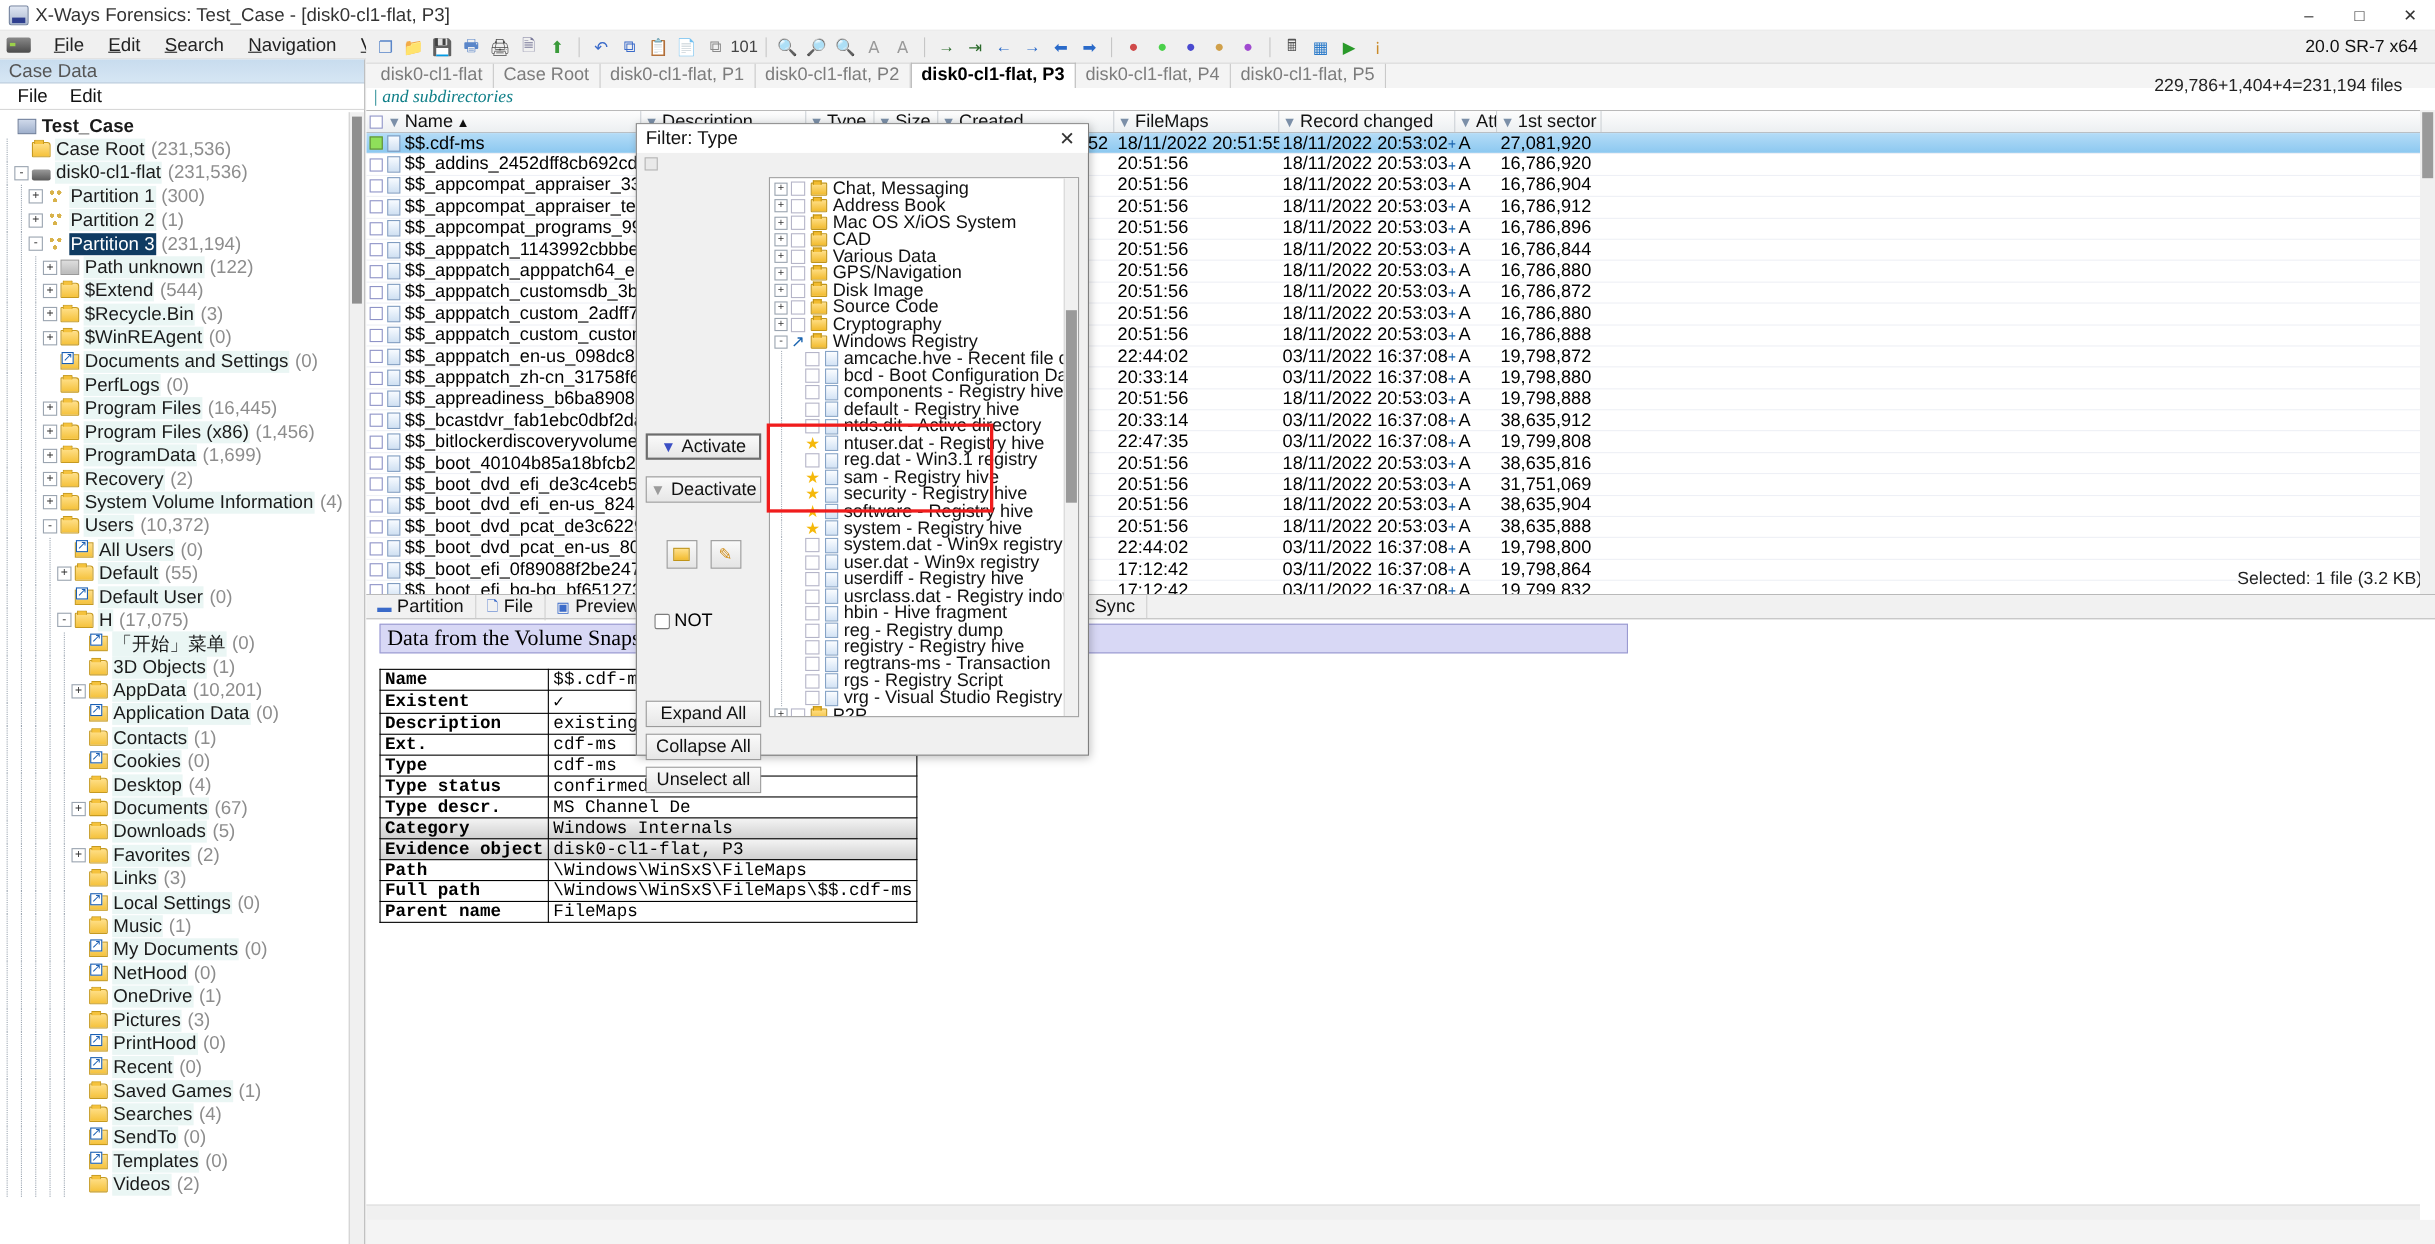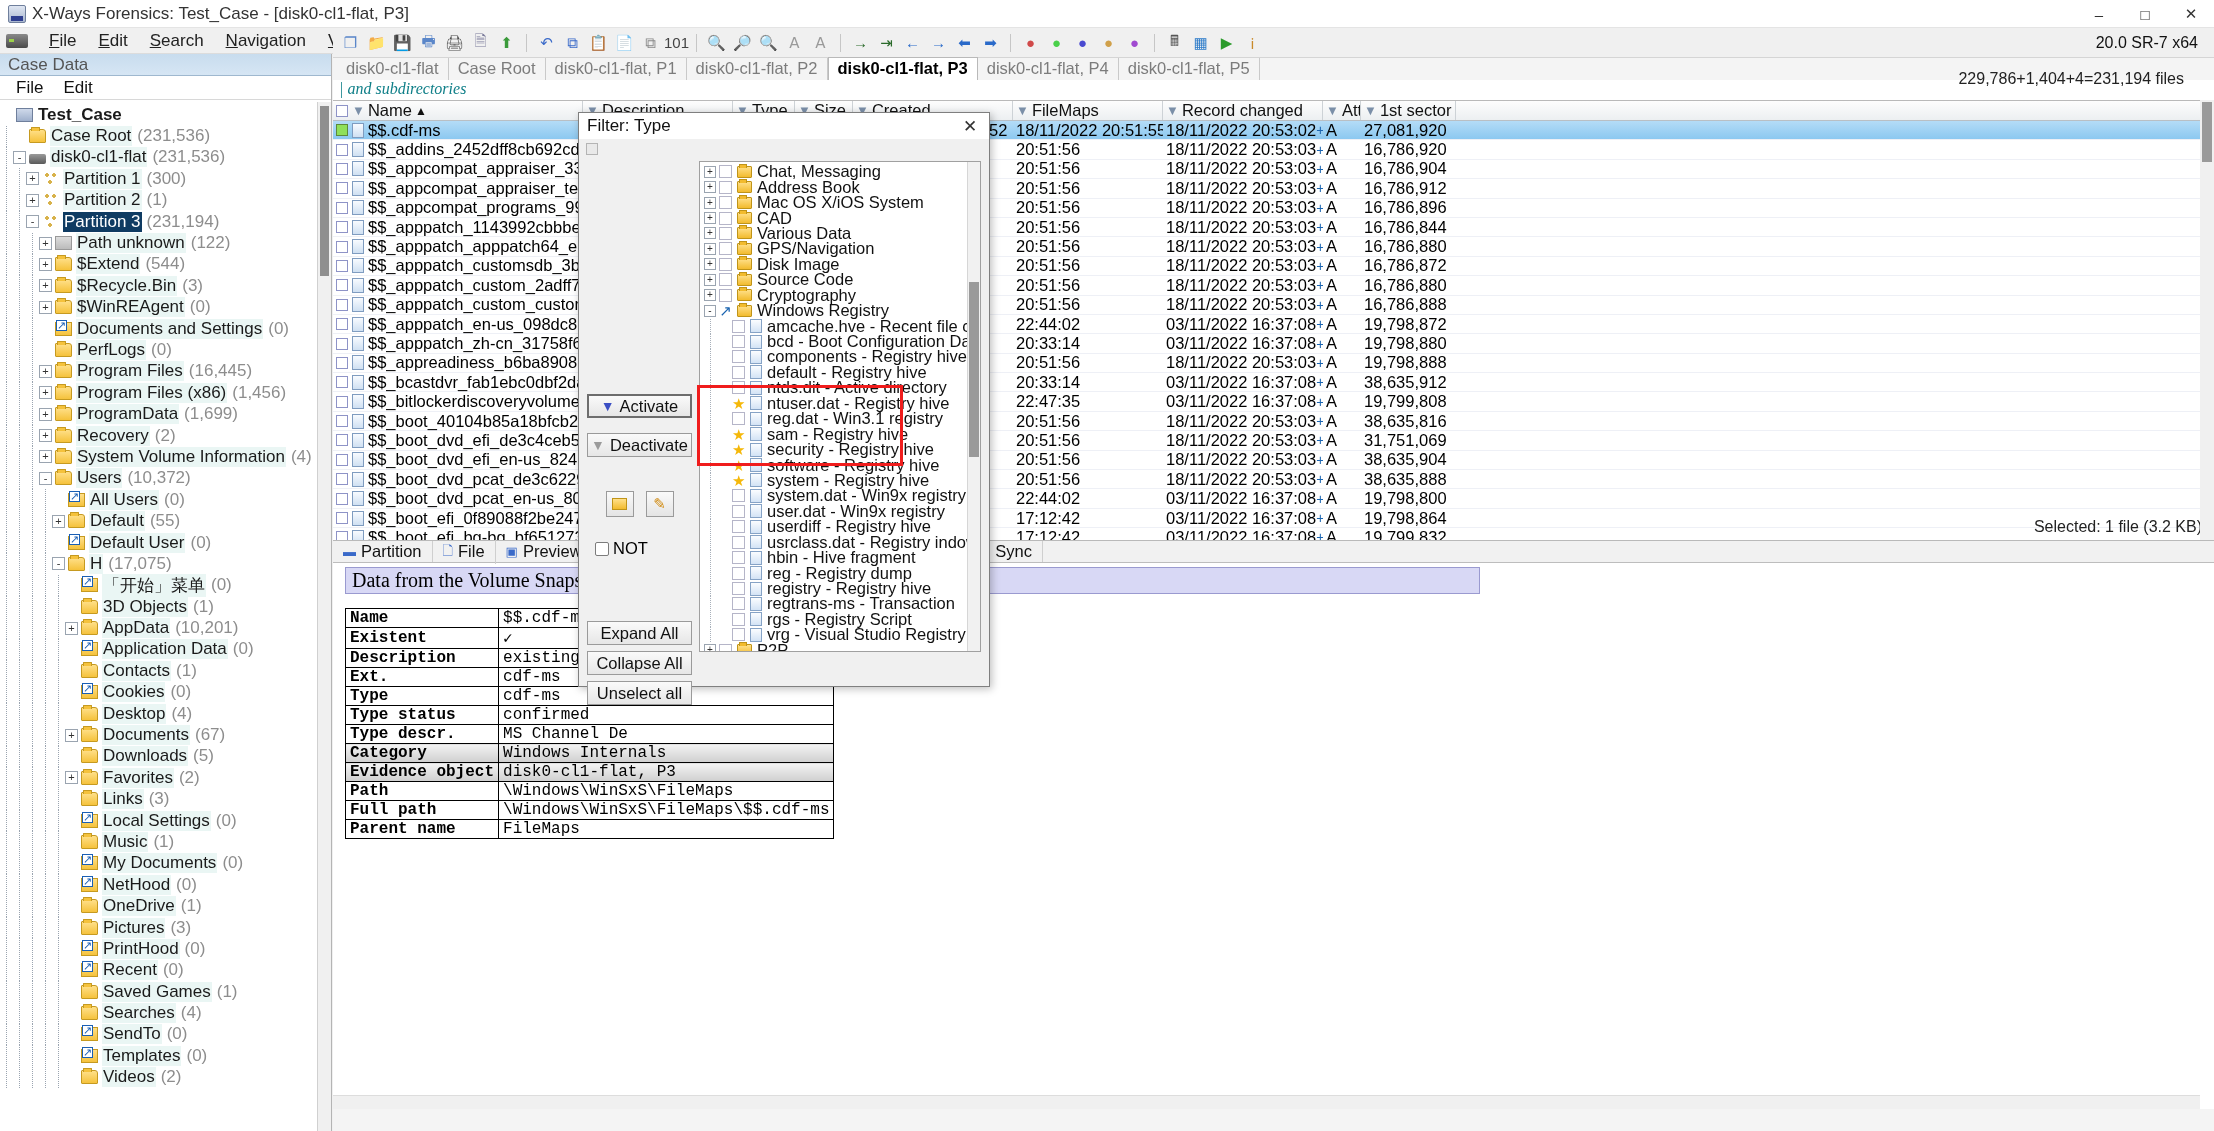--- a/index.html
+++ b/index.html
@@ -1314,21 +1314,21 @@
         <span>Deactivate</span>
       </div>
       <div style="display:flex; gap:12px; margin-top:34px; justify-content:center">
         <div class="smallbtn">
           <span style="width:15px;height:12px;display:block;background:linear-gradient(#ffe08a,#f2bb2e);border:1px solid #c09418;"></span>
         </div>
         <div class="smallbtn">
           <span style="color:#d08a10;font-size:15px">✎</span>
         </div>
       </div>
-      <div id="notrow" style="margin-top:22px; padding-left:8px">
+      <div id="notrow" style="margin-top:38px; padding-left:8px">
         <span id="notbox"></span>
         <span>NOT</span>
       </div>
       <div class="dbtn" style="margin-top:63px">
         <span>Expand All</span>
       </div>
       <div class="dbtn" style="margin-top:6px">
         <span>Collapse All</span>
       </div>
       <div class="dbtn" style="margin-top:6px">

